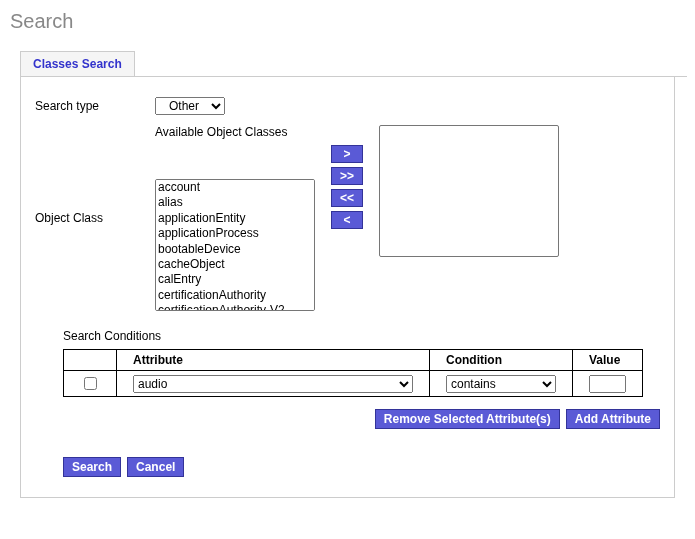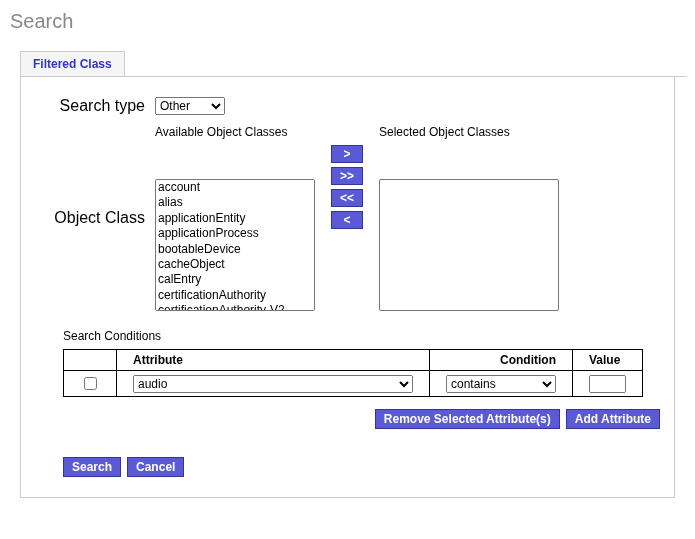--- a/index.html
+++ b/index.html
@@ -47,32 +47,33 @@
     margin-right: 12px;
     padding: 20px 14px 20px 14px;
   }
   .row {
     display: flex;
     align-items: center;
     margin-bottom: 10px;
   }
   .label-col {
     width: 110px;
-    text-align: right;
+    text-align: left;
     padding-right: 10px;
-    font-size: 16px;
+    font-size: 12px;
     color: #000;
     flex-shrink: 0;
   }
   select, input[type=text] {
     font-family: Arial, Helvetica, sans-serif;
     font-size: 12px;
   }
   .search-type-select {
     width: 70px;
+    text-align: center;
   }
   .objclass-block {
     display: flex;
     align-items: flex-start;
   }
   .oc-col {
     display: flex;
     flex-direction: column;
     gap: 38px;
   }
@@ -156,21 +157,21 @@
     align-items: center;
     margin-bottom: 18px;
   }
 </style>
 </head>
 <body>
 
 <h1 class="page-title">Search</h1>
 
 <div class="tabs">
-  <div class="tab">Filtered Class</div>
+  <div class="tab">Classes Search</div>
 </div>
 
 <div class="panel">
 
   <div class="row">
     <div class="label-col">Search type</div>
     <select class="search-type-select">
       <option>Other</option>
     </select>
   </div>
@@ -192,35 +193,34 @@
           <option>certificationAuthority-V2</option>
         </select>
       </div>
       <div class="shuttle-btns">
         <button class="btn small">&gt;</button>
         <button class="btn small">&gt;&gt;</button>
         <button class="btn small">&lt;&lt;</button>
         <button class="btn small">&lt;</button>
       </div>
       <div class="oc-col">
-        <div class="oc-header">Selected Object Classes</div>
         <select multiple="" class="listbox selected-list" size="9"></select>
       </div>
     </div>
   </div>
 
 
   <div class="section-label">Search Conditions</div>
 
   <table class="cond">
     <tbody>
         <tr>
       <th style="width:18px;"></th>
       <th style="width:280px;">Attribute</th>
-      <th style="width:110px;text-align:right;">Condition</th>
+      <th style="width:110px;">Condition</th>
       <th>Value</th>
     </tr>
     <tr>
       <td style="text-align:center;"><input type="checkbox" style=""></td>
       <td>
         <select class="attr-select">
           <option>audio</option>
         </select>
       </td>
       <td>

